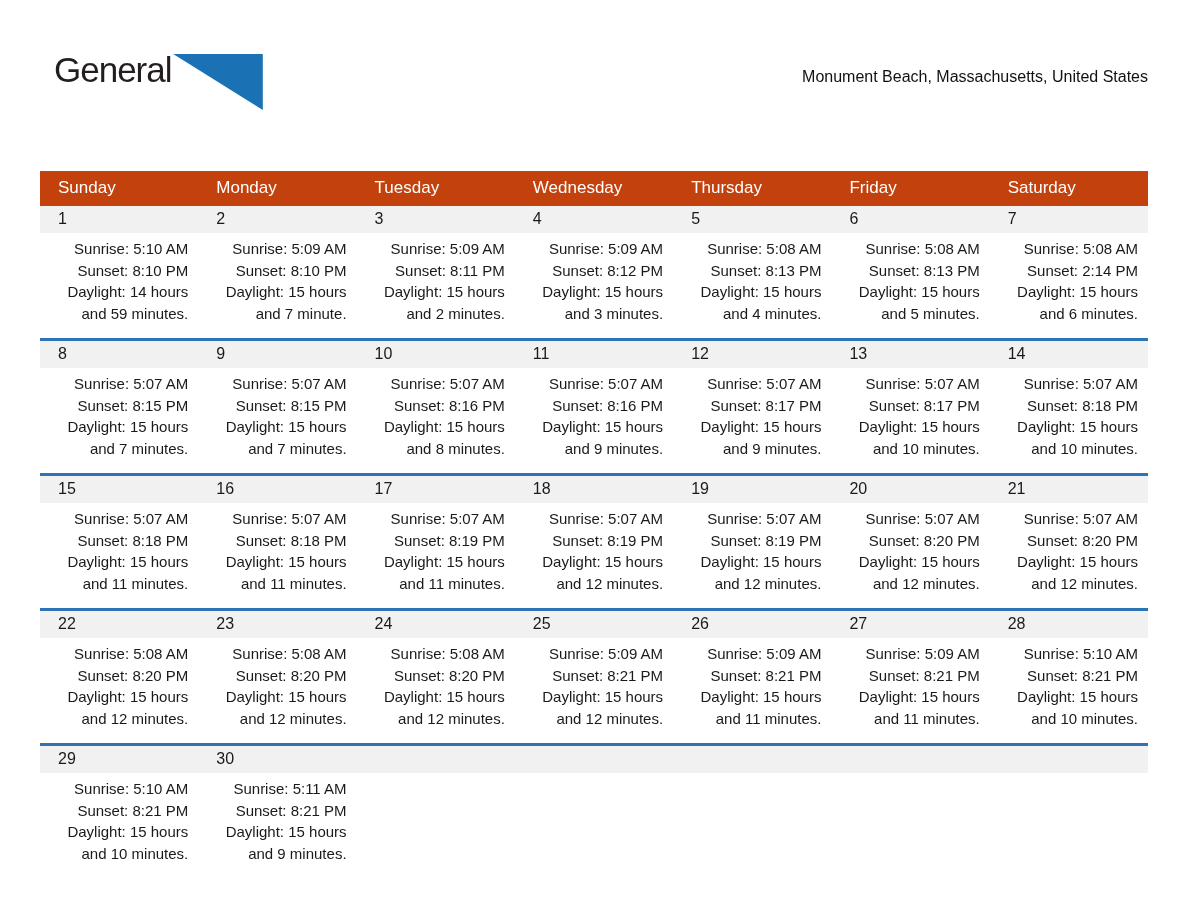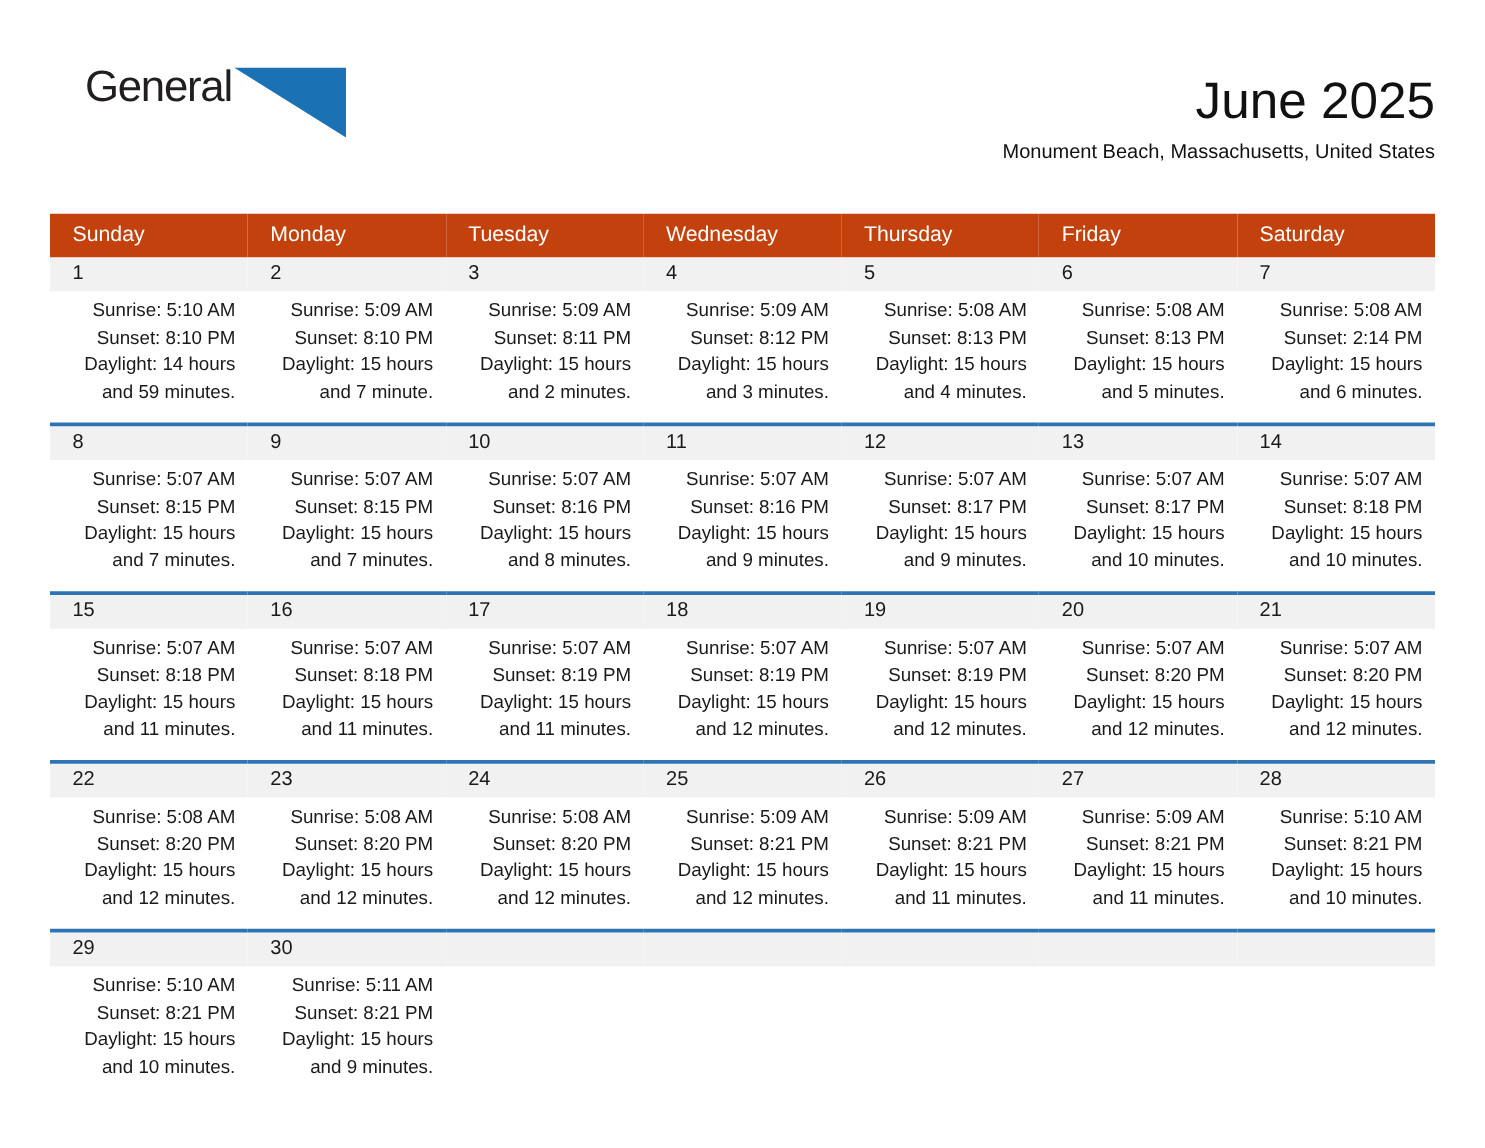--- a/index.html
+++ b/index.html
@@ -6,21 +6,21 @@
   body {
     width:1188px; height:918px;
     font-family:"Liberation Sans", sans-serif;
     color:#1a1a1a;
     overflow:hidden;
   }
   .page { padding:0 40px; }
 
   
   .top { display:flex; justify-content:space-between; align-items:flex-start; padding-top:52px; height:105px; }
-  .logo { margin-left:28px; width:220px; }
+  .logo { margin-left:14px; width:220px; }
   .logo-top { display:flex; align-items:flex-start; }
   .logo-general { font-size:35px; letter-spacing:-1px; color:#221e1f; line-height:1; }
   .logo-tri { width:90px; height:56px; margin-left:1px; margin-top:2px; }
   .logo-blue { font-size:35px; letter-spacing:-1px; line-height:1; margin-top:-16px; margin-left:80px; }
 
   .title-block { text-align:right; margin-top:6px; }
   .month-title { font-size:41px; line-height:1.1; color:#111; }
   .location { font-size:16px; margin-top:10px; color:#111; }
 
   
@@ -52,21 +52,20 @@
     <div class="logo">
       <div class="logo-top">
         <span class="logo-general">General</span>
         <svg class="logo-tri" viewBox="0 0 96 60" aria-hidden="true">
           <polygon id="logo-tri-poly" points="0,0 96,0 96,60"></polygon>
         </svg>
       </div>
     </div>
 
     <div class="title-block">
-      <div class="month-title">June 2025</div>
       <div class="location">Monument Beach, Massachusetts, United States</div>
     </div>
   </div>
 
   <table class="cal">
     <thead>
       <tr id="weekday-row">
           <th>Sunday</th>
           <th>Monday</th>
           <th>Tuesday</th>

